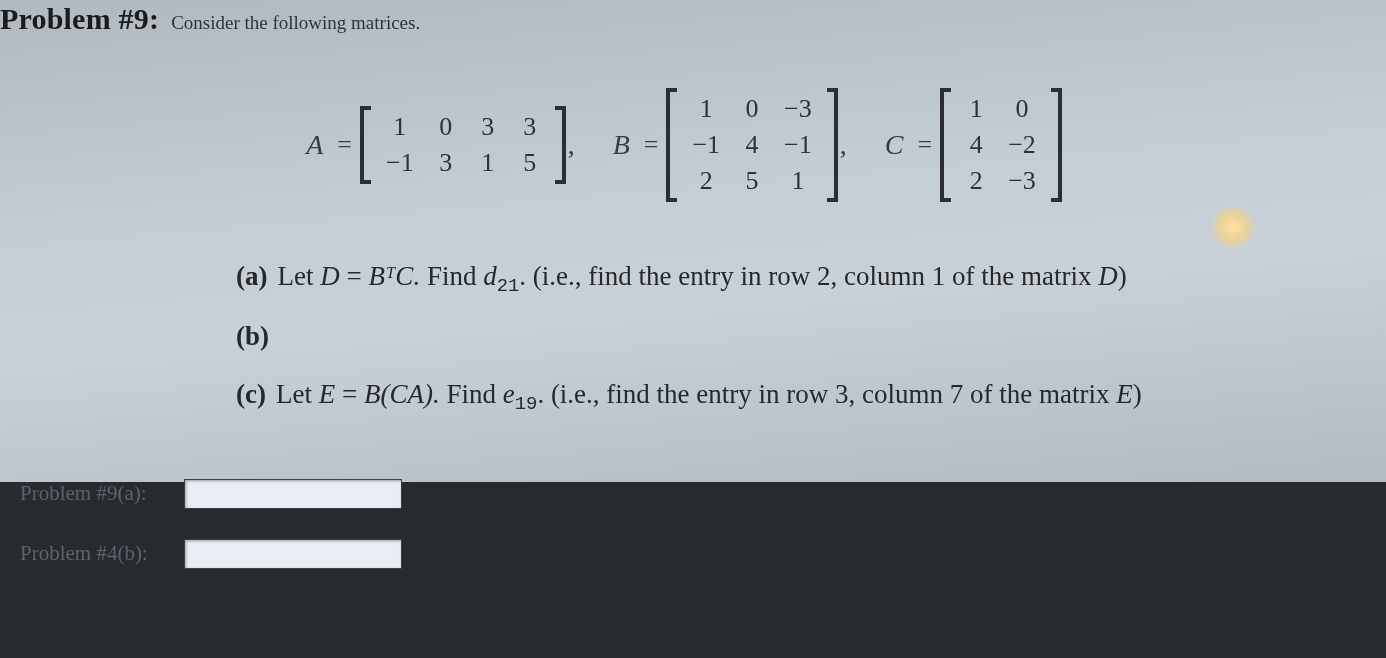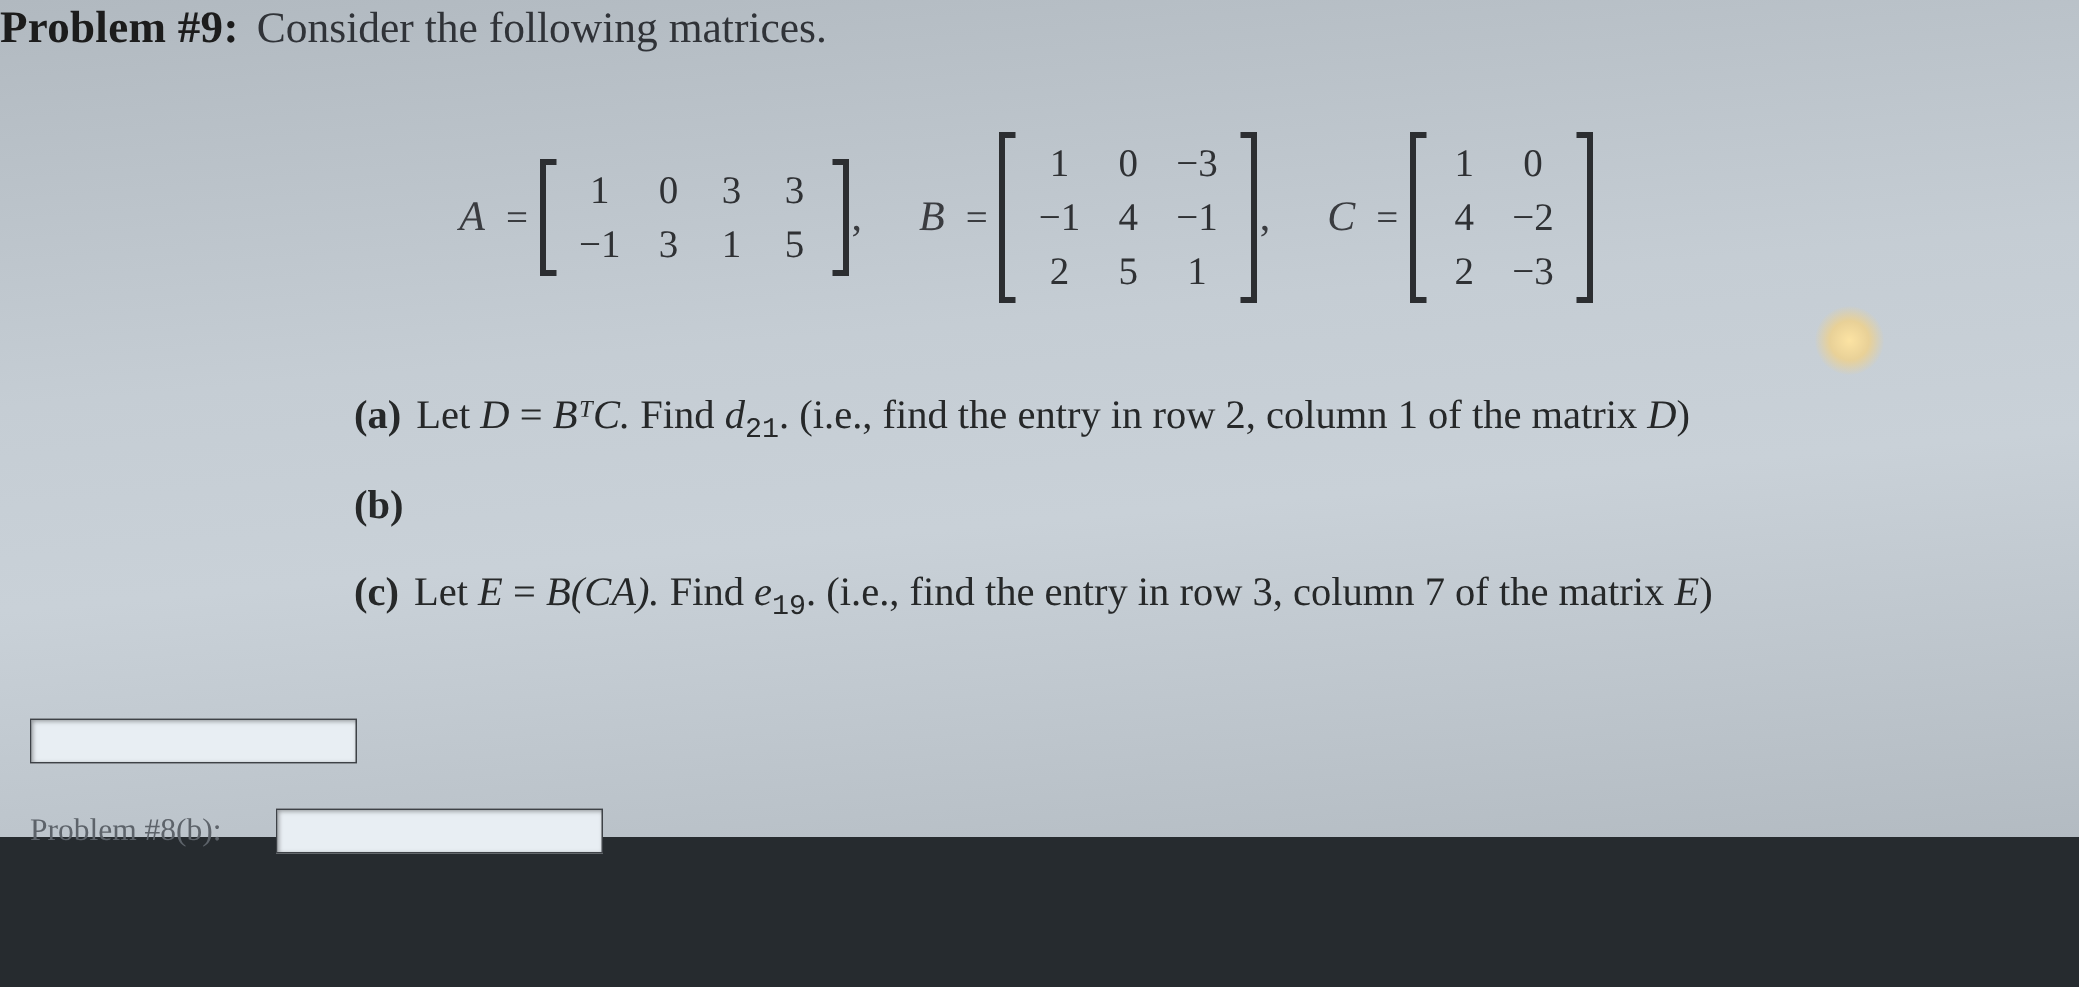--- a/index.html
+++ b/index.html
@@ -9,40 +9,40 @@
     height: 658px;
     background: #262b2f;
     font-family: "Times New Roman", Georgia, serif;
     color: #1a1a1a;
     overflow: hidden;
   }
   .page {
     position: relative;
     box-sizing: border-box;
     width: 1386px;
-    height: 558px;
+    height: 482px;
     padding: 0 18px 18px 0;
     background: linear-gradient(175deg, #b1b9c0 0%, #c5cdd4 40%, #c9d1d8 60%, #b3bbc2 100%);
     font-size: 26px;
   }
   .header {
     display: flex;
     align-items: baseline;
     gap: 12px;
     padding-top: 2px;
     padding-left: 0;
   }
   .header .label {
     font-weight: 700;
     font-size: 30px;
     color: #1c1c1c;
     letter-spacing: 0.2px;
   }
   .header .prompt {
-    font-size: 29px;
+    font-size: 19px;
     color: #303338;
   }
   .matrices {
     display: flex;
     justify-content: center;
     align-items: center;
     gap: 34px;
     margin-top: 52px;
     font-size: 28px;
   }
@@ -261,21 +261,22 @@
       <span class="plab">(c)</span>
       <span>
         <span>Let </span><span class="ital">E</span><span> = </span><span class="ital">B(CA).</span><span>   Find </span><span class="ital">e</span><sub>19</sub><span>. (i.e., find the entry in row 3, column 7 of the matrix </span><span class="ital">E</span><span>)</span>
       </span>
     </div>
 
   </div>
 
   <div class="inputs">
     <div class="input-row">
+      <span class="input-label">Problem #9(a):</span>
       <input type="text" value="" style="">
     </div>
     <div class="input-row">
-      <span class="input-label">Problem #8(b):</span>
+      <span class="input-label">Problem #4(b):</span>
       <input type="text" value="" style="">
     </div>
   </div>
 
 </div>
 
 </body></html>

